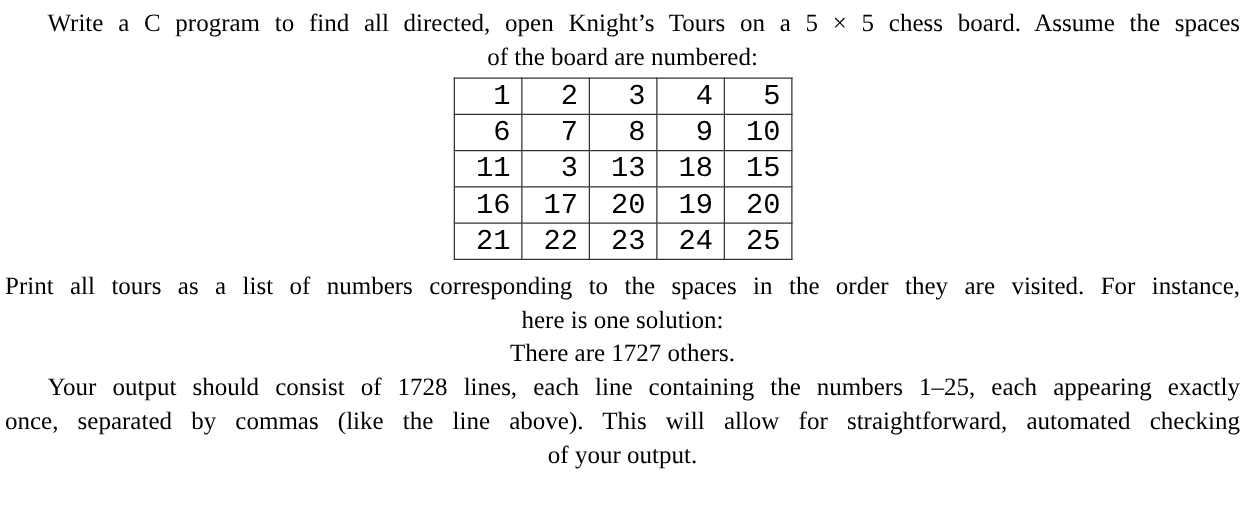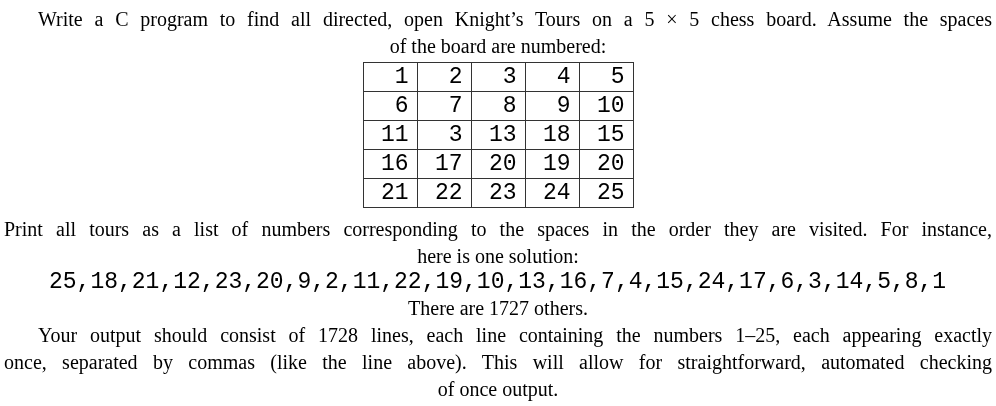--- a/index.html
+++ b/index.html
@@ -95,23 +95,22 @@
         <td>25</td>
       </tr>
     </tbody>
   </table>
 
   <div>
     <span class="line line-full">Print all tours as a list of numbers corresponding to the spaces in the order they are visited. For instance,</span>
     <span class="line">here is one solution:</span>
   </div>
 
-  <div class="mono solution">25,18,21,12,23,20,9,2,11,22,19,10,13,16,7,4,15,24,17,6,3,14,5,8,1</div>
 
   <div class="line">There are 1727 others.</div>
 
   <div>
     <span class="line line-full indent">Your output should consist of 1728 lines, each line containing the numbers 1–25, each appearing exactly</span>
     <span class="line line-full">once, separated by commas (like the line above). This will allow for straightforward, automated checking</span>
-    <span class="line">of once output.</span>
+    <span class="line">of your output.</span>
   </div>
 
 </div>
 
 </body></html>

